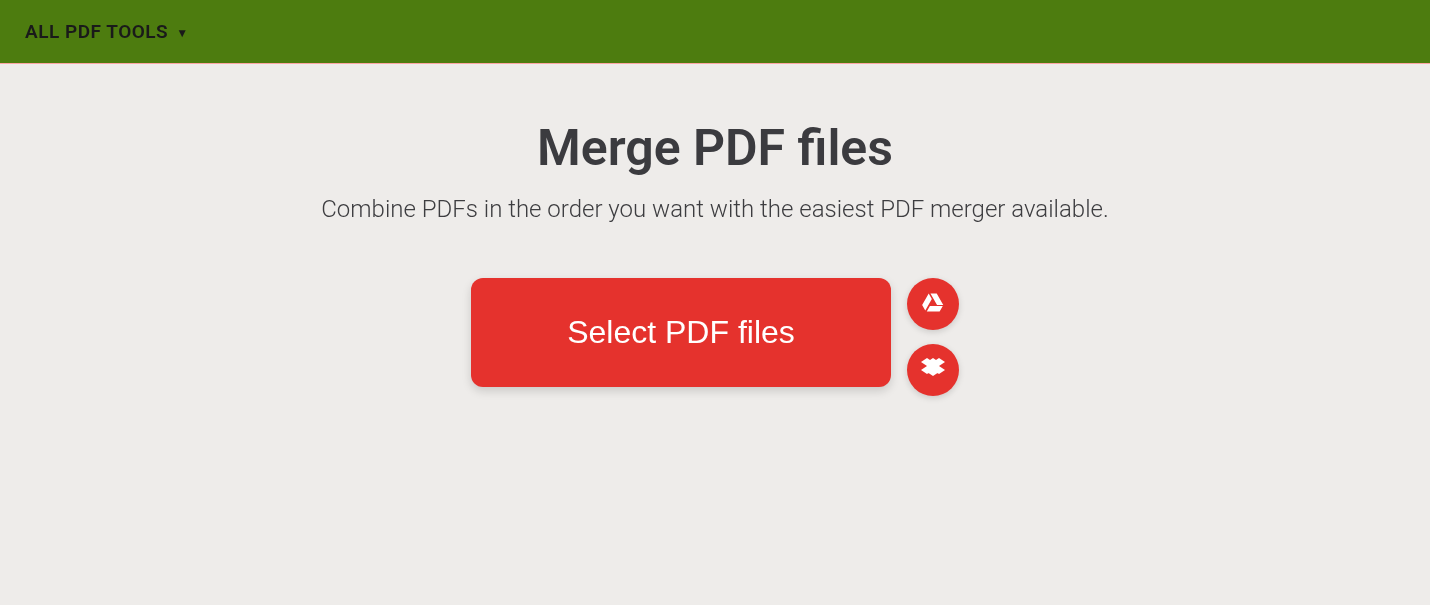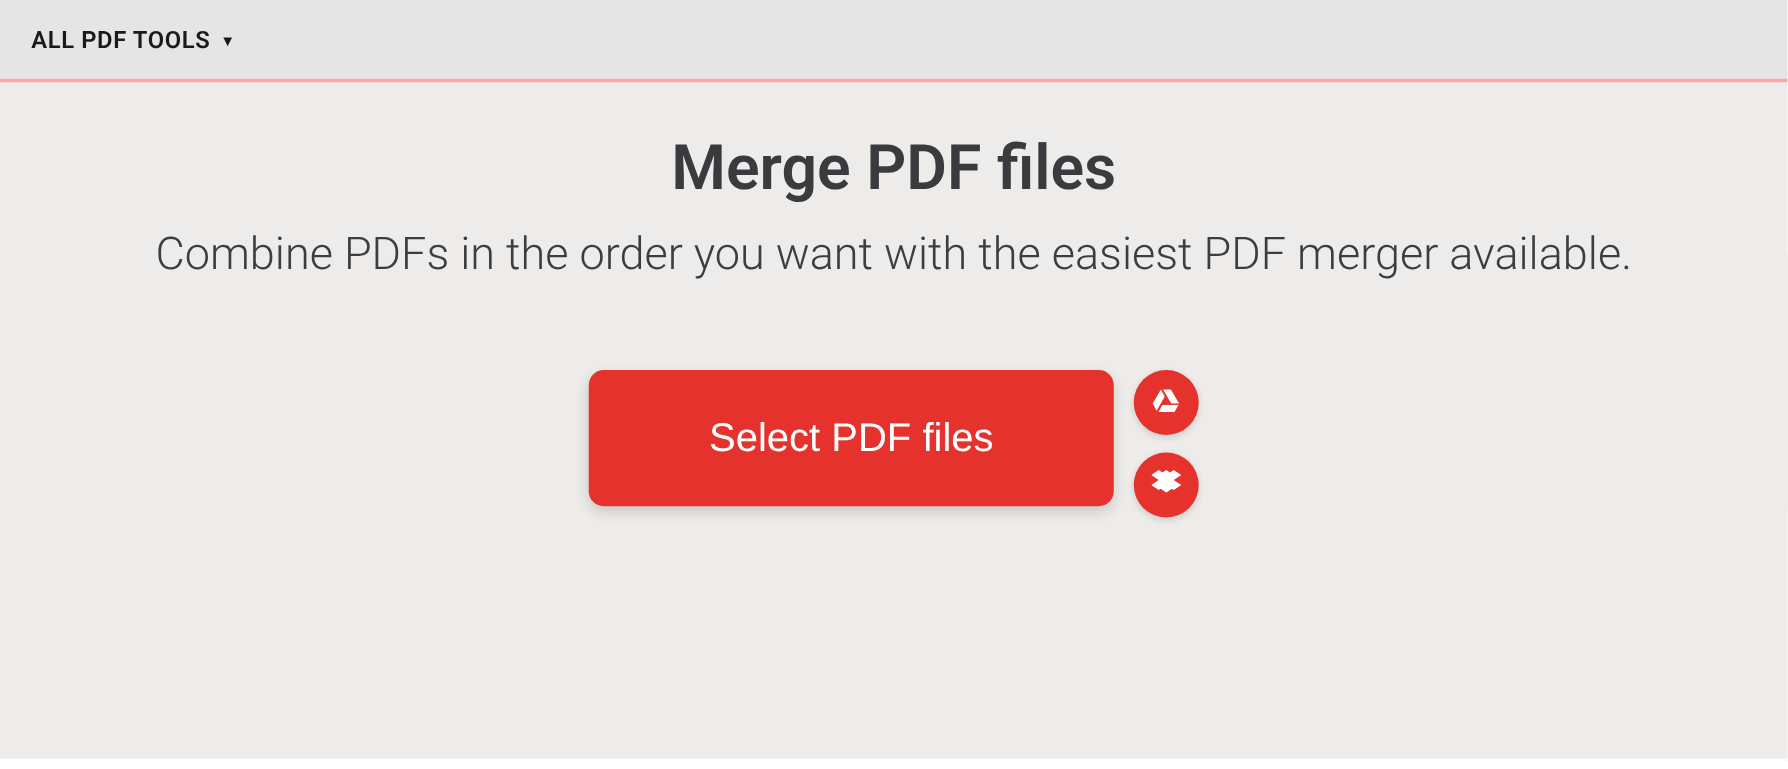--- a/index.html
+++ b/index.html
@@ -7,22 +7,22 @@
       padding: 0;
       box-sizing: border-box;
     }
     body {
       font-family: -apple-system, BlinkMacSystemFont, "Segoe UI", Roboto, Helvetica, Arial, sans-serif;
       width: 1430px;
       height: 615px;
       overflow: hidden;
     }
     .header {
-      background: #e5e5e5;
-      border-bottom: 3px solid #fca5a5;
+      background: #4d7c0f;
+      border-bottom: 1px solid #fca5a5;
       padding: 20px 25px;
       display: flex;
       align-items: flex-end;
     }
     .dropdown-toggle {
       display: flex;
       align-items: center;
       gap: 8px;
       font-size: 19px;
       font-weight: 600;
@@ -33,39 +33,38 @@
     .dropdown-toggle .caret {
       font-size: 12px;
       margin-top: 2px;
     }
     .main {
       background: #eeecea;
       height: calc(100% - 74px);
       display: flex;
       flex-direction: column;
       align-items: center;
-      padding-top: 40px;
+      padding-top: 55px;
     }
     .page-title {
       font-size: 50px;
       font-weight: 600;
       color: #3b3b3f;
       margin-bottom: 18px;
     }
     .page-subtitle {
-      font-size: 36px;
+      font-size: 24px;
       font-weight: 300;
       color: #3d3d40;
       margin-bottom: 55px;
     }
     .upload-row {
       display: flex;
       align-items: flex-start;
       gap: 16px;
-      margin-top: 17px;
     }
     .select-button {
       background: #e5322d;
       color: #ffffff;
       font-size: 32px;
       font-weight: 500;
       border: none;
       border-radius: 12px;
       padding: 36px 96px;
       cursor: pointer;

